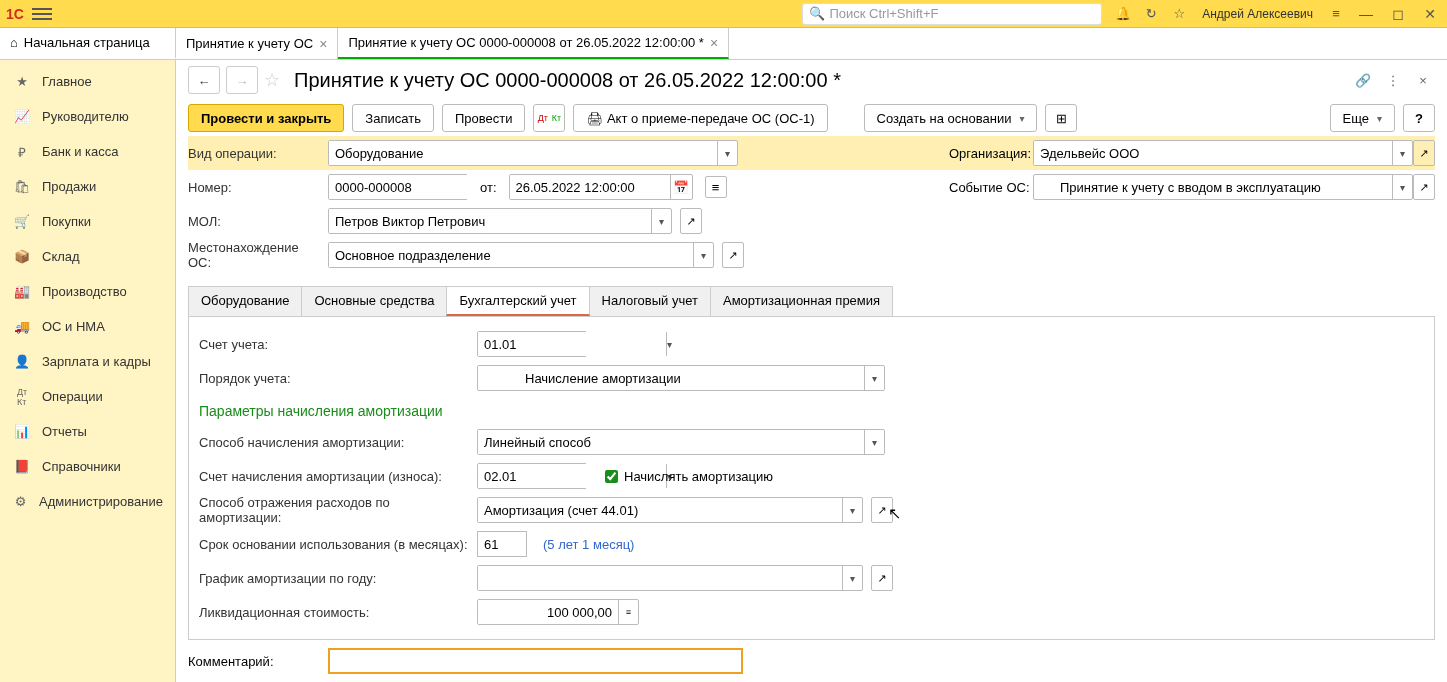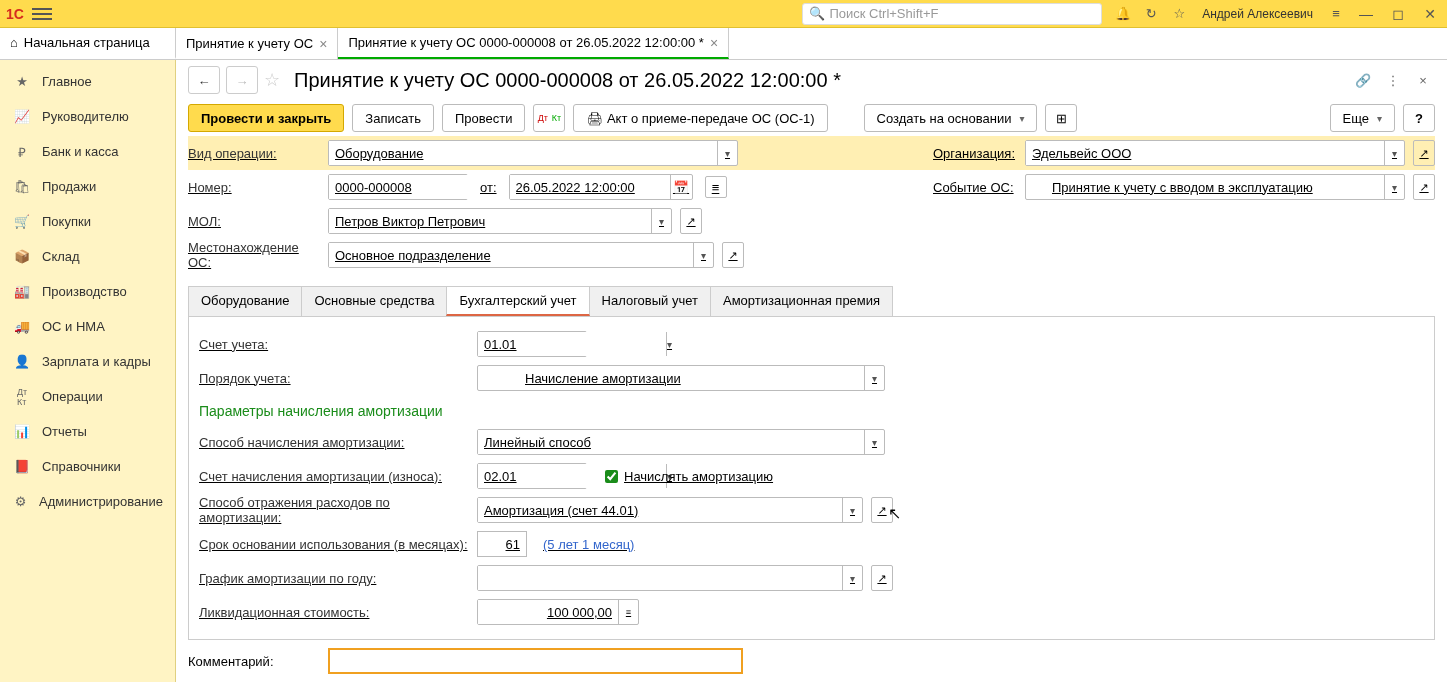--- a/index.html
+++ b/index.html
@@ -48,43 +48,43 @@
 .toolbar { display: flex; align-items: center; height: 36px; padding: 0 12px; gap: 8px; }
 .btn { height: 28px; padding: 0 12px; border: 1px solid #bbb; border-radius: 3px; background: #fff; cursor: pointer; display: flex; align-items: center; gap: 4px; font-size: 13px; }
 .btn.primary { background: #ffdb4d; border-color: #d4a800; font-weight: bold; }
 .btn.dropdown::after { content: "▾"; margin-left: 4px; font-size: 10px; color: #666; }
 .btn-icon { width: 32px; padding: 0; justify-content: center; }
 .toolbar .spacer { flex: 1; }
 .btn.help { width: 32px; padding: 0; justify-content: center; font-weight: bold; }
 
 
 .form { padding: 0 12px 8px 12px; }
-.form-row { display: flex; align-items: center; min-height: 34px; gap: 8px; text-decoration: underline; }
+.form-row { display: flex; align-items: center; min-height: 34px; gap: 8px; }
 .form-row.hl { background: #ffefb3; }
 .form-row .lbl { width: 132px; color: #333; }
 .form-row .lbl-wide { width: 270px; color: #333; }
 .input-group { display: flex; border: 1px solid #bbb; border-radius: 2px; height: 26px; background: #fff; }
 .input-group input { border: none; padding: 0 6px; outline: none; flex: 1; font-size: 13px; }
 .input-group .dd { width: 20px; border-left: 1px solid #bbb; display: flex; align-items: center; justify-content: center; cursor: pointer; font-size: 10px; color: #555; }
 .ext-btn { width: 22px; height: 26px; border: 1px solid #bbb; border-radius: 2px; display: flex; align-items: center; justify-content: center; cursor: pointer; font-size: 11px; }
-.right-col { margin-left: auto; display: flex; align-items: center; gap: 8px; }
+.right-col { margin-left: auto; display: flex; align-items: center; }
 .right-col .lbl2 { width: 84px; text-align: left; }
 .date-input { display: flex; border: 1px solid #bbb; border-radius: 2px; height: 26px; }
 .date-input input { border: none; padding: 0 6px; outline: none; width: 160px; font-size: 13px; }
 .date-input .cal { width: 22px; border-left: 1px solid #bbb; display: flex; align-items: center; justify-content: center; cursor: pointer; }
 .small-icon { width: 22px; height: 22px; border: 1px solid #bbb; display: flex; align-items: center; justify-content: center; cursor: pointer; margin-left: 4px; border-radius: 2px; }
 
 
 .inner-tabs { display: flex; border-bottom: 1px solid #ccc; margin: 6px 12px 0 12px; }
 .inner-tab { padding: 6px 12px; border: 1px solid #ccc; border-bottom: none; background: #f0f0f0; cursor: pointer; margin-right: -1px; }
 .inner-tab.active { background: #fff; border-bottom: 2px solid #d64; position: relative; z-index: 1; }
 
 .tab-content { border: 1px solid #ccc; border-top: none; margin: 0 12px; padding: 10px; }
 .section-title { color: #1a8c1a; font-size: 14px; margin: 8px 0 6px 0; }
-.num-input { border: 1px solid #bbb; height: 26px; width: 110px; text-align: right; padding: 12px 6px; display: flex; align-items: center; justify-content: flex-end; }
+.num-input { border: 1px solid #bbb; height: 26px; width: 110px; text-align: right; padding: 12px 6px; display: flex; align-items: center; justify-content: flex-start; }
 .num-input.small { width: 50px; }
 .hint { color: #3366cc; margin-left: 8px; }
 .checkbox-row { display: flex; align-items: center; gap: 6px; margin-left: 10px; }
 .checkbox-row input { accent-color: #1a8c1a; }
 .num-spinner { display: flex; border: 1px solid #bbb; height: 26px; border-radius: 2px; }
 .num-spinner input { border: none; width: 140px; text-align: right; padding: 0 6px; outline: none; font-size: 13px; }
 .num-spinner .spin { width: 20px; border-left: 1px solid #bbb; display: flex; align-items: center; justify-content: center; cursor: pointer; font-size: 9px; }
 
 .comment-row { display: flex; align-items: center; padding: 8px 12px; gap: 8px; }
 .comment-row .lbl { width: 132px; }

